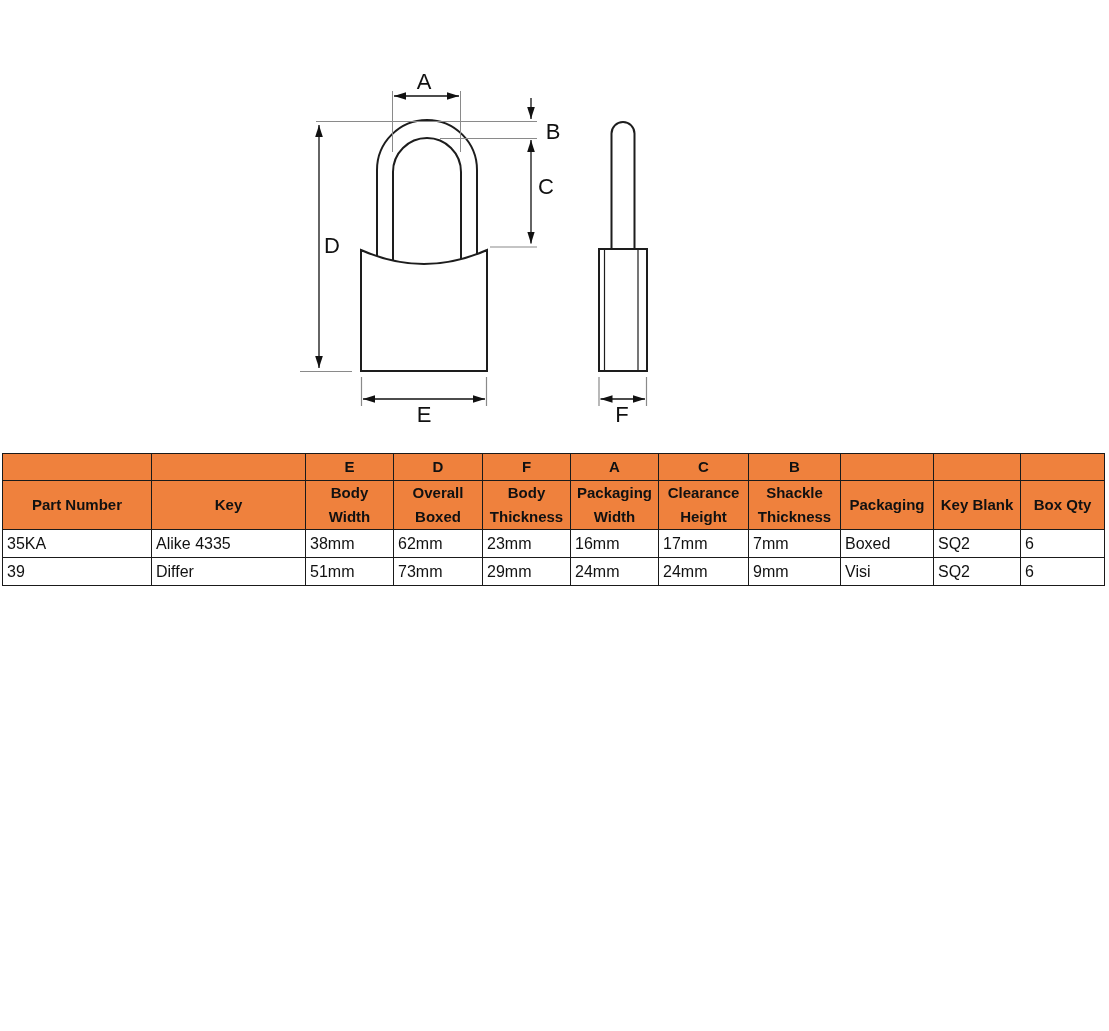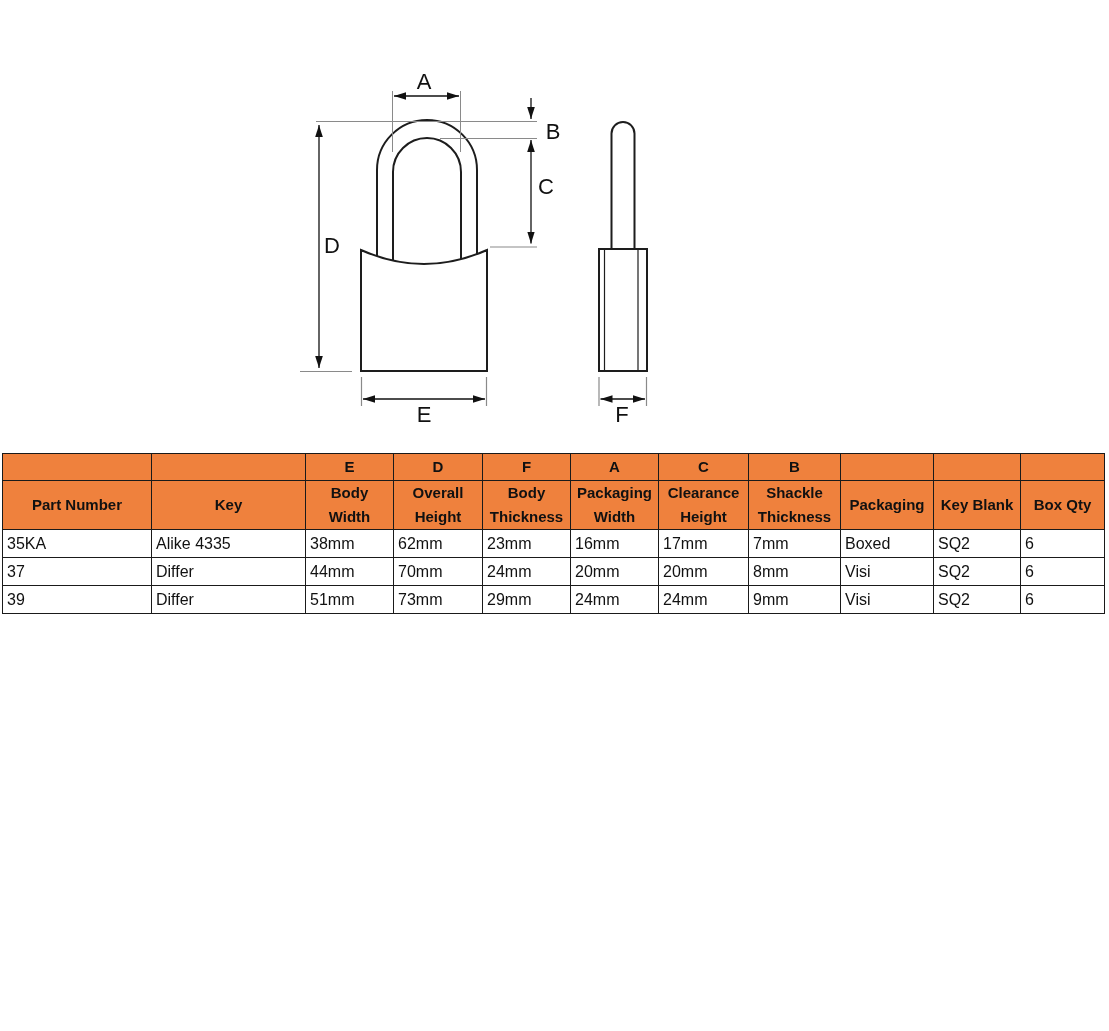--- a/index.html
+++ b/index.html
@@ -154,21 +154,21 @@
           <th>C</th>
           <th>B</th>
           <th></th>
           <th></th>
           <th></th>
         </tr>
         <tr class="name-row">
           <th>Part Number</th>
           <th>Key</th>
           <th>Body Width</th>
-          <th>Overall Height</th>
+          <th>Overall Boxed</th>
           <th>Body Thickness</th>
           <th>Packaging Width</th>
           <th>Clearance Height</th>
           <th>Shackle Thickness</th>
           <th>Packaging</th>
           <th>Key Blank</th>
           <th>Box Qty</th>
         </tr>
       </thead>
     <tbody id="spec-tbody">
@@ -179,33 +179,20 @@
           <td>62mm</td>
           <td>23mm</td>
           <td>16mm</td>
           <td>17mm</td>
           <td>7mm</td>
           <td>Boxed</td>
           <td>SQ2</td>
           <td>6</td>
         </tr>
         <tr>
-          <td>37</td>
-          <td>Differ</td>
-          <td>44mm</td>
-          <td>70mm</td>
-          <td>24mm</td>
-          <td>20mm</td>
-          <td>20mm</td>
-          <td>8mm</td>
-          <td>Visi</td>
-          <td>SQ2</td>
-          <td>6</td>
-        </tr>
-        <tr>
           <td>39</td>
           <td>Differ</td>
           <td>51mm</td>
           <td>73mm</td>
           <td>29mm</td>
           <td>24mm</td>
           <td>24mm</td>
           <td>9mm</td>
           <td>Visi</td>
           <td>SQ2</td>

